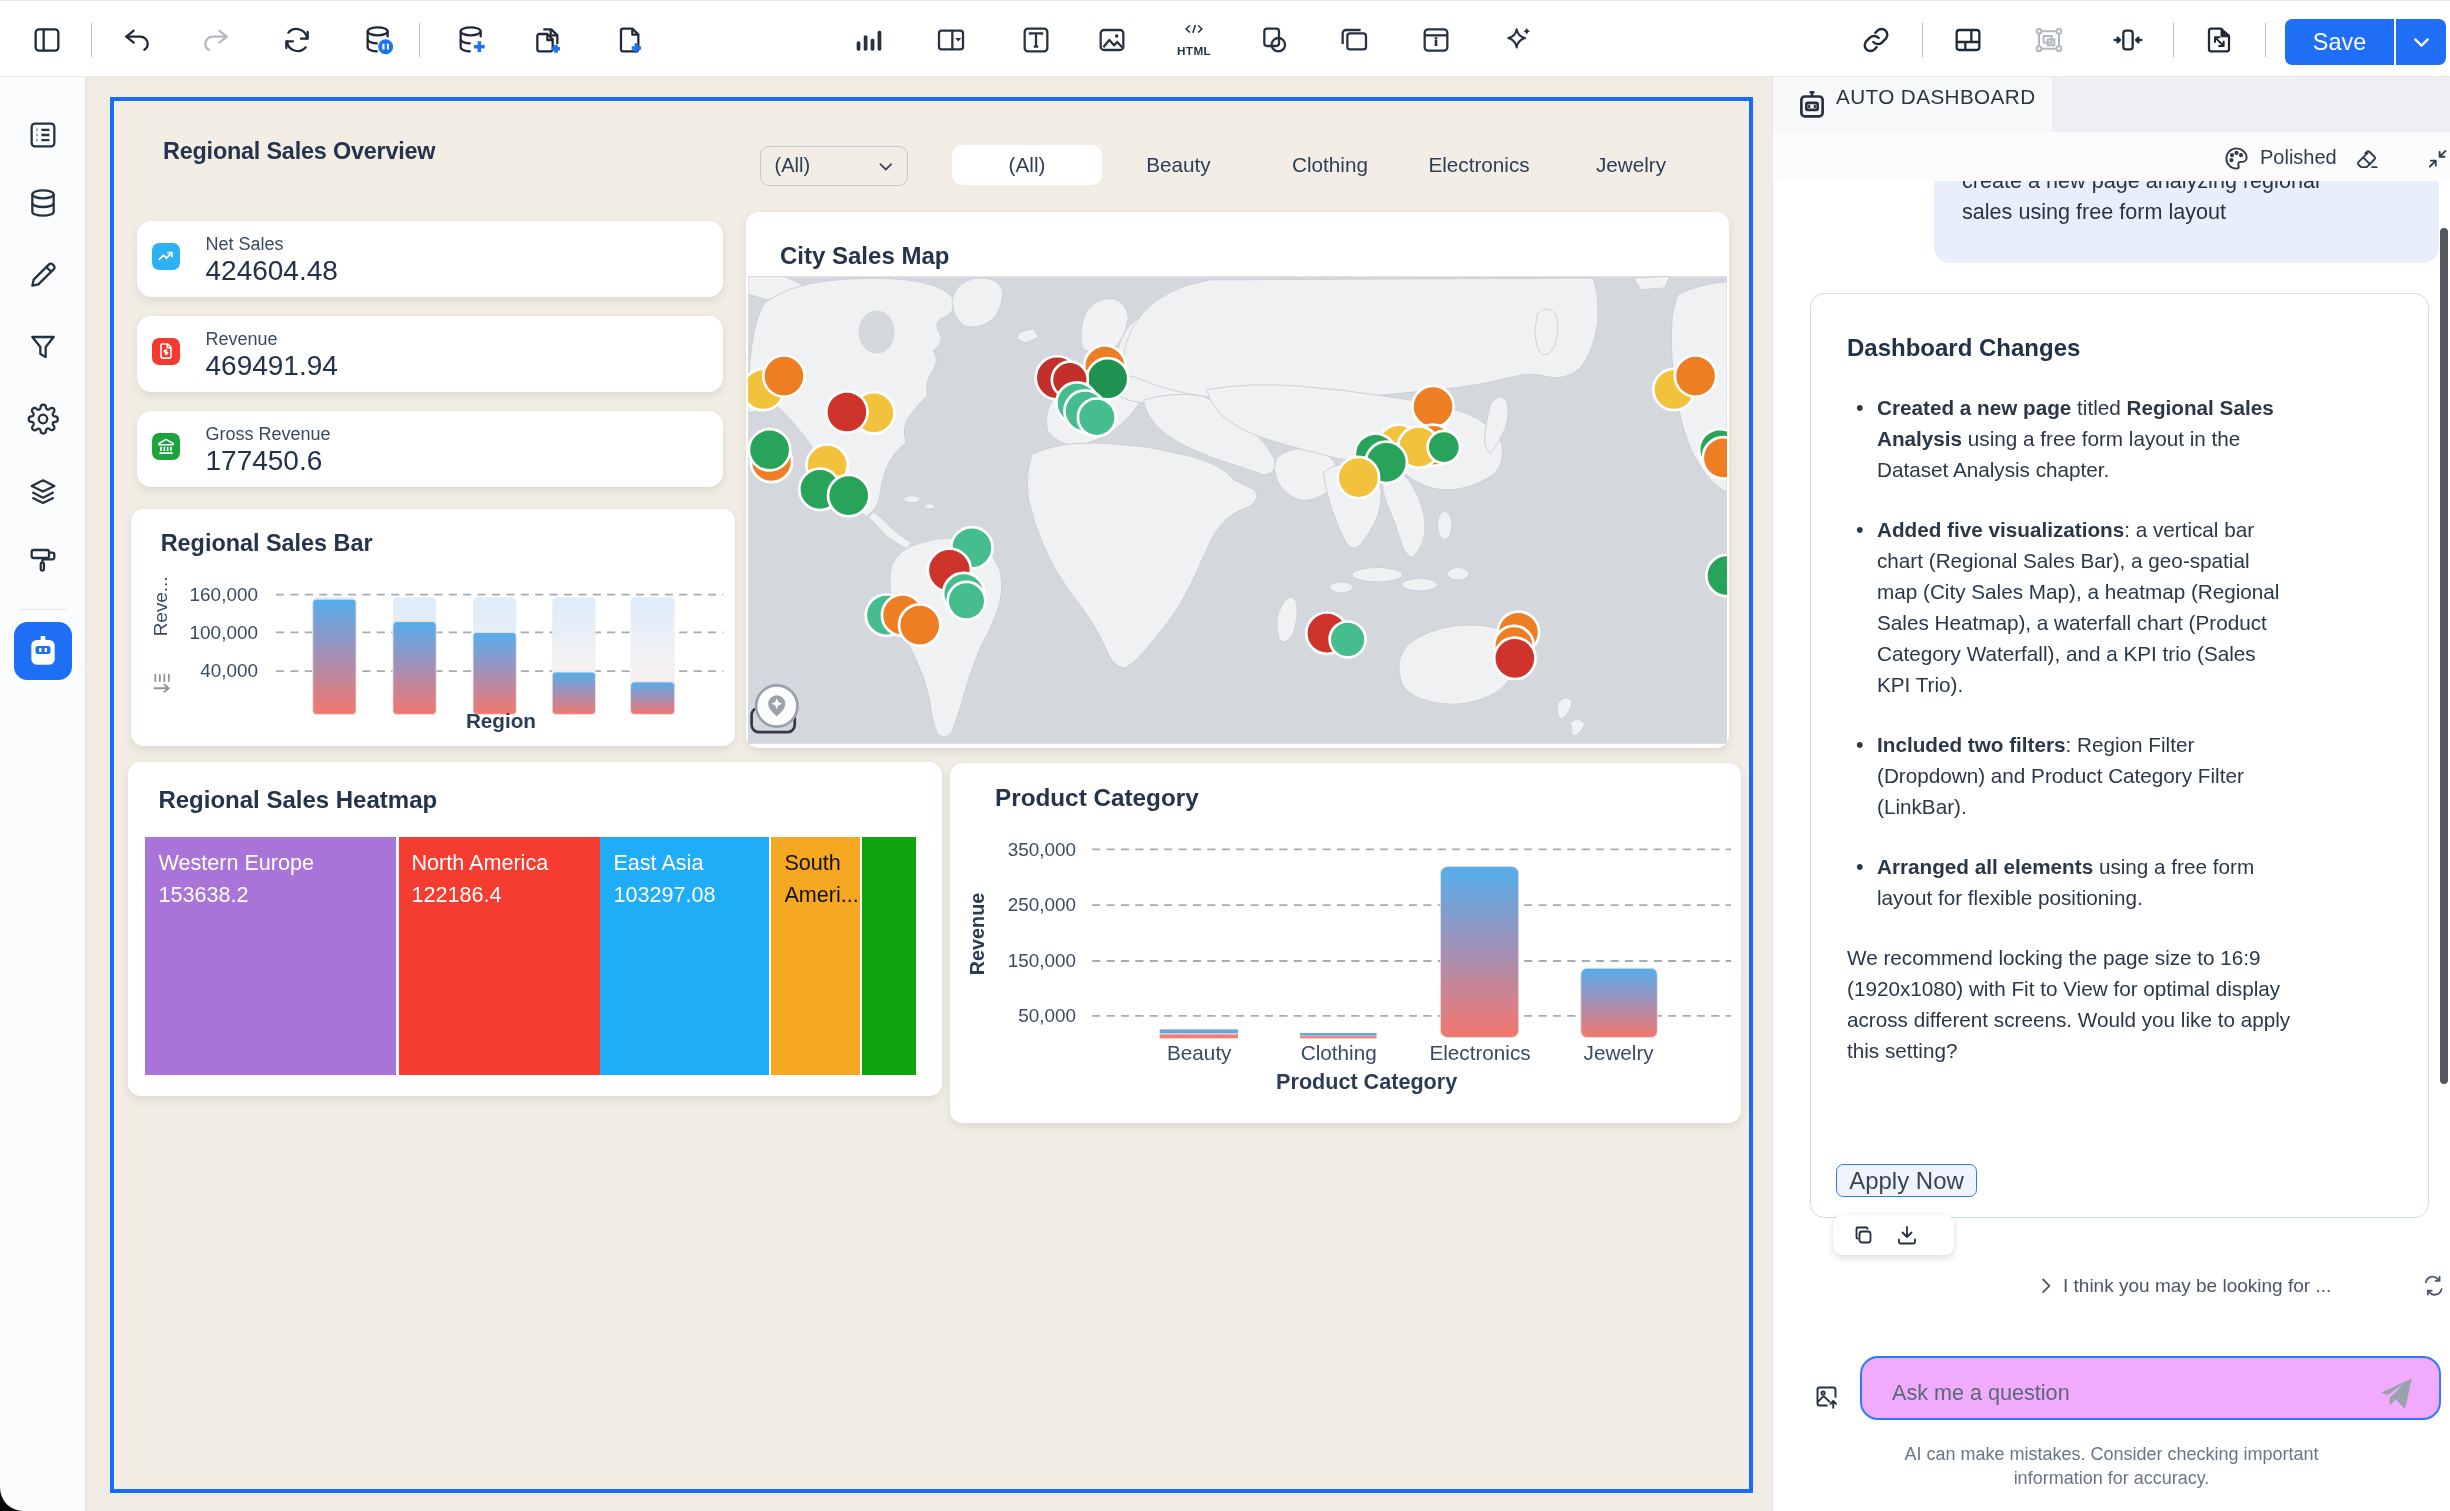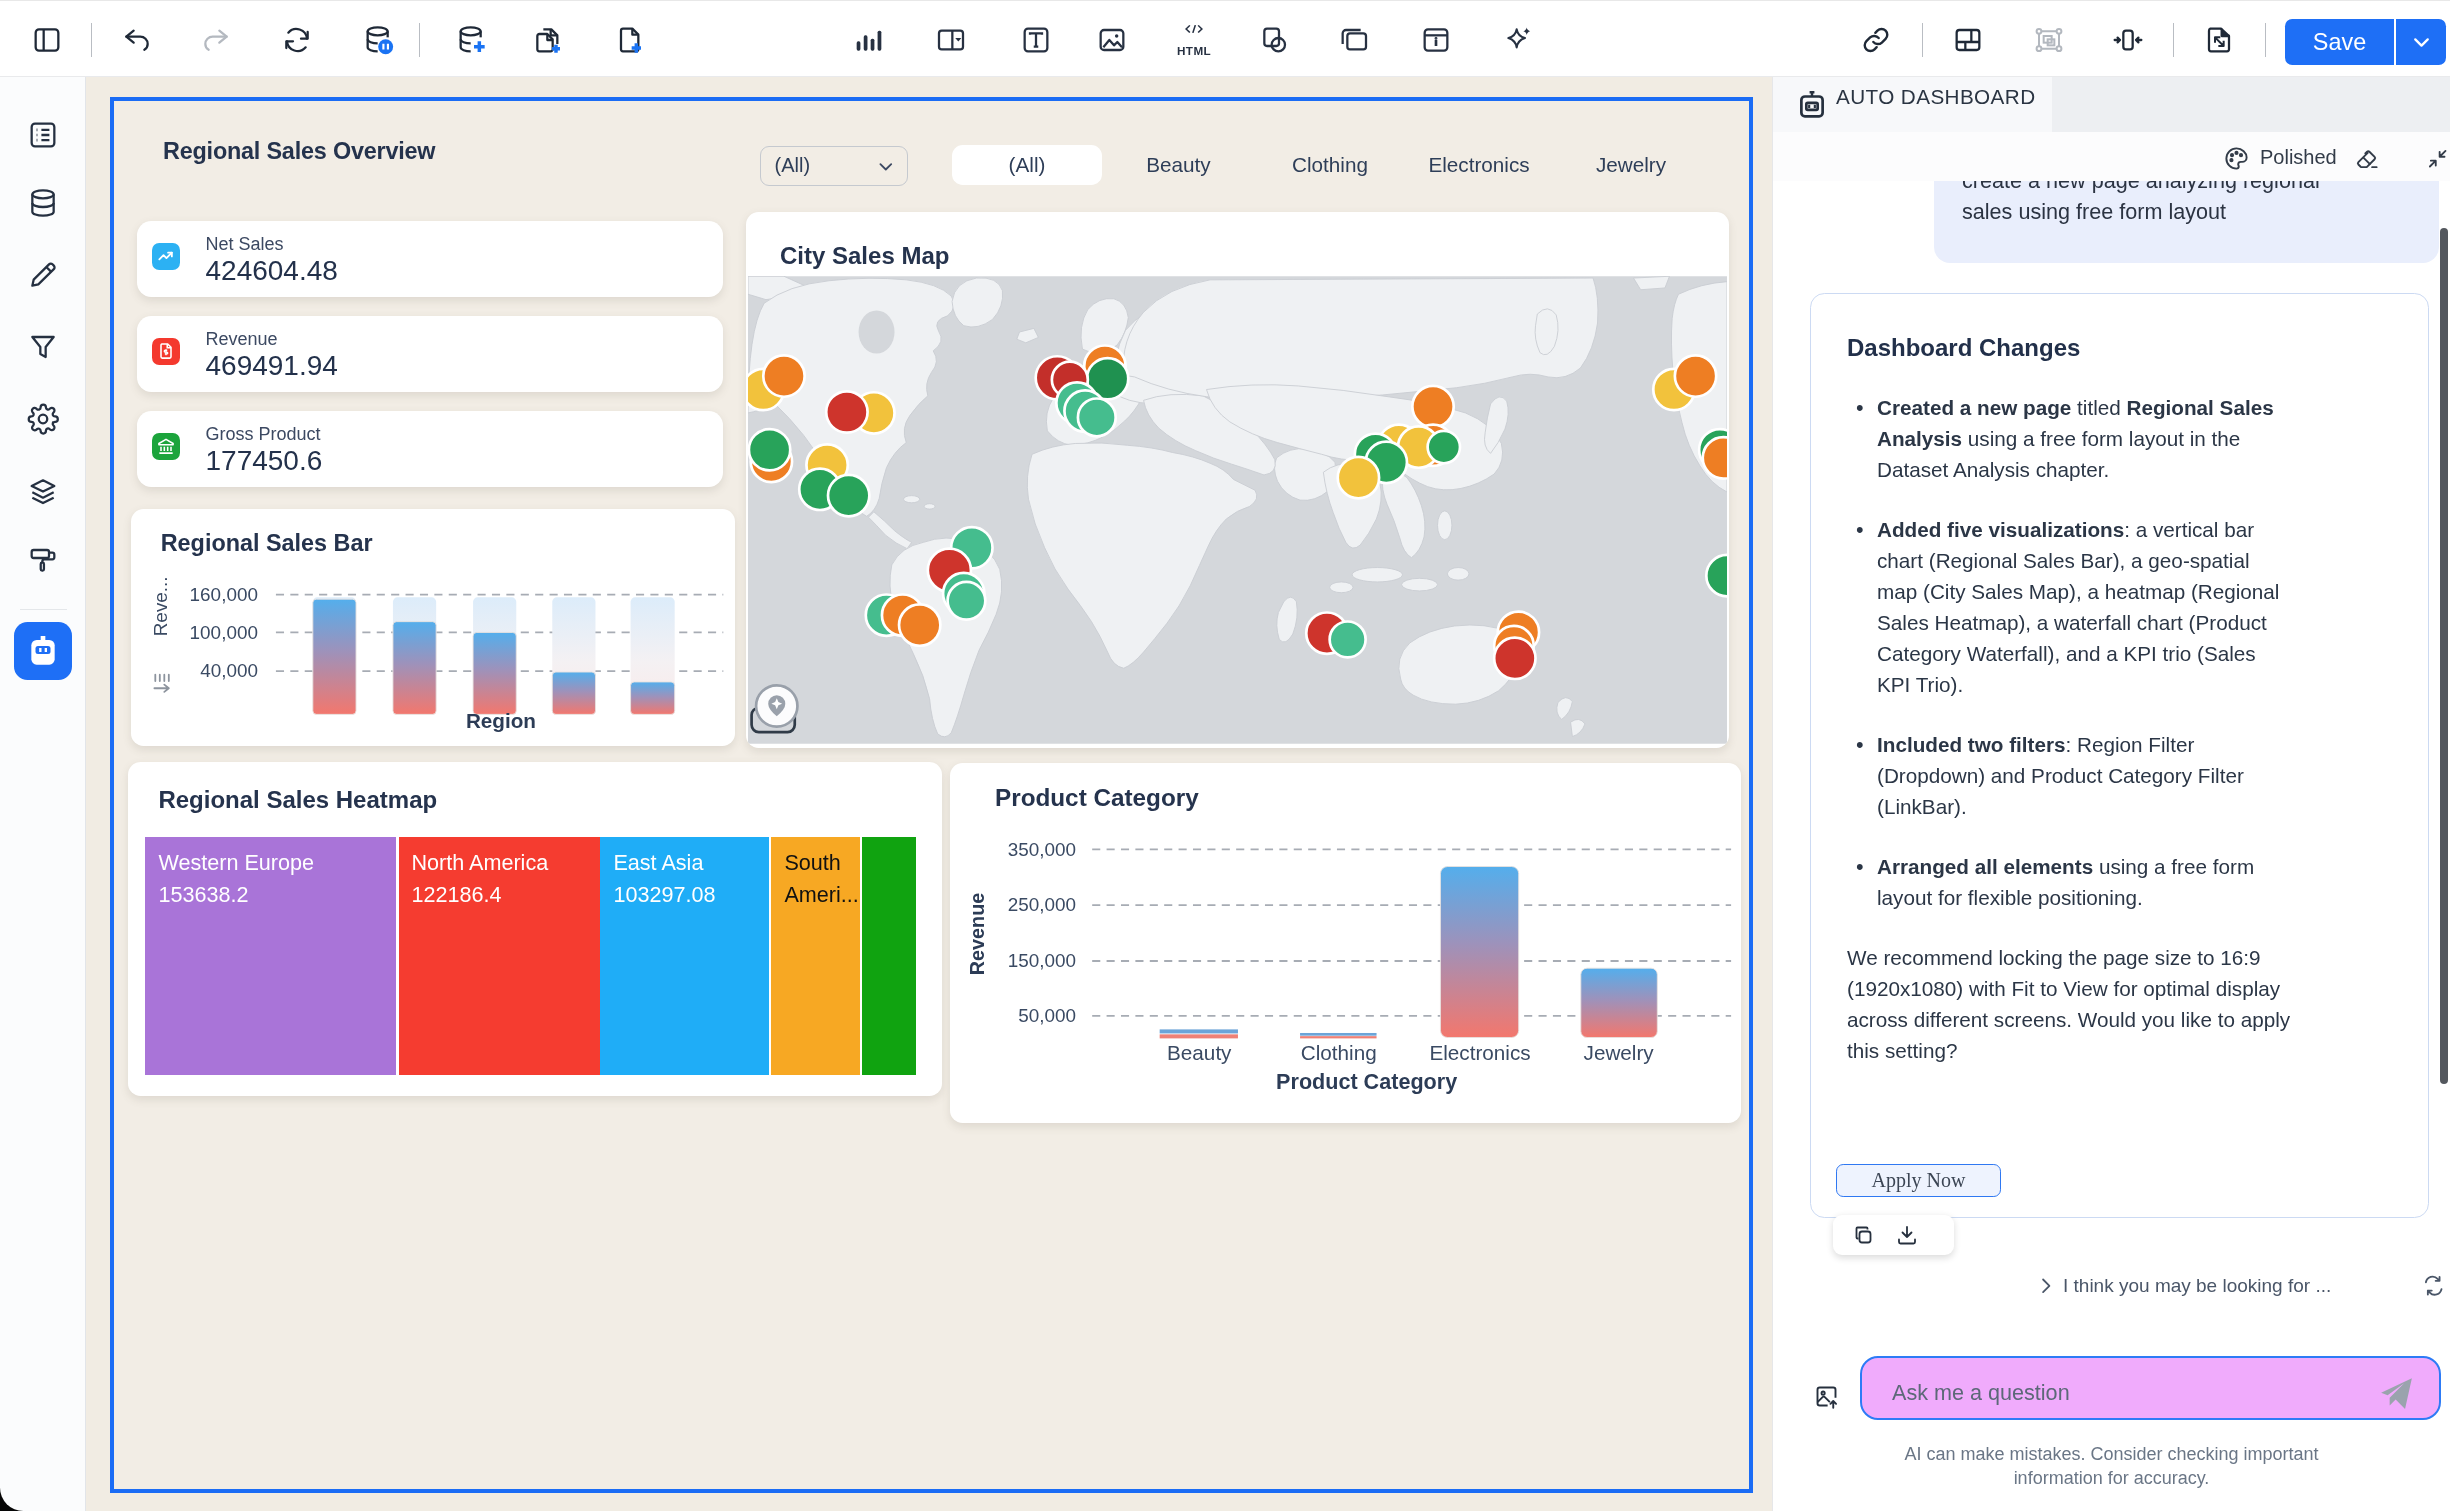--- a/index.html
+++ b/index.html
@@ -39,21 +39,21 @@
   .pn-tabrow { position:absolute; left:0; top:0; width:677px; height:55px; background:#f7f8fa; z-index:3; }
   .pn-tabgray { position:absolute; left:279px; top:0; width:398px; height:55px; background:#edeff2; z-index:3; }
   .pn-row2 { position:absolute; left:0; top:55px; width:677px; height:49px; background:#fcfcfd; z-index:2; }
   .bubble { position:absolute; left:161px; top:76px; width:505px; height:110px; background:#e9eefc; border-radius:16px; z-index:1; }
   .chg-card { position:absolute; left:37px; top:216px; width:619px; height:925px; border:1.8px solid #ccdaf3; border-radius:14.4px; background:#fff; }
   .chg-body { position:absolute; left:36px; top:38px; width:437px; font-size:20.7px; color:#2b3646; line-height:31px; }
   .chg-body h3 { font-size:24px; color:#22304a; margin-bottom:29px; }
   .chg-body ul { list-style:none; }
   .chg-body li { position:relative; padding-left:30px; margin-bottom:29px; }
   .chg-body li:before { content:"•"; position:absolute; left:9px; font-size:21.6px; }
-  .apply-btn { position:absolute; left:25px; top:870px; width:165px; height:33px; border:1.8px solid #2f78f2; background:#eef3fe; border-radius:7.2px; color:#3b4554; font-size:20px; display:flex; align-items:center; justify-content:center;font-family:Liberation Serif, serif; }
+  .apply-btn { position:absolute; left:25px; top:870px; width:141px; height:33px; border:1.8px solid #2f78f2; background:#eef3fe; border-radius:7.2px; color:#3b4554; font-size:24px; display:flex; align-items:center; justify-content:center; }
   .mini-pop { position:absolute; left:60px; top:1138px; width:121px; height:40px; background:#fff; border-radius:9px; box-shadow:0 2.7px 7.2px rgba(0,0,0,.14); display:flex; align-items:center; gap:20px; padding-left:18px; }
   .lookfor { position:absolute; left:0px; top:1196px; width:677px; height:27px; font-size:19px; color:#4a5668; }
   .askbox { position:absolute; left:87px; top:1279px; width:581px; height:64px; border:2.7px solid #2d7bf6; border-radius:18px; background:#f0abfc; }
   .footer { position:absolute; left:0; top:1365px; width:677px; text-align:center; font-size:18px; color:#6a7686; line-height:24px; }
   .scrollbar { position:absolute; left:667px; top:151px; width:8px; height:856px; background:#54585e; border-radius:4.5px; }
   svg { display:block; }
 </style>
 </head>
 <body>
 <div class="app">
@@ -95,21 +95,21 @@
       <div class="kpi-label">Revenue</div>
       <div class="kpi-value">469491.94</div>
     </div>
     <div class="kpi" style="top:310px">
       <div class="kpi-ic" style="background:#1ca43c">
           <svg viewBox="0 0 24 24" fill="none" stroke="#fff" stroke-width="1.9" style="width:20px;height:20px">
             <path d="m3.5 9 8.5-5 8.5 5v1.5h-17V9Z" stroke-linejoin="round"></path>
             <path d="M6 13v5M10 13v5M14 13v5M18 13v5M4 20.5h16"></path>
           </svg>
         </div>
-      <div class="kpi-label">Gross Product</div>
+      <div class="kpi-label">Gross Revenue</div>
       <div class="kpi-value">177450.6</div>
     </div>
 
     <div class="card" style="left:17px;top:408px;width:604px;height:237px">
       <svg viewBox="0 0 671 263" style="width:604px;height:237px">
         <defs>
           <linearGradient id="barG" x1="0" y1="0" x2="0" y2="1">
             <stop offset="0" stop-color="#54aeec"></stop>
               <stop offset="0.45" stop-color="#9d92bb"></stop>
               <stop offset="1" stop-color="#f3776d"></stop>

